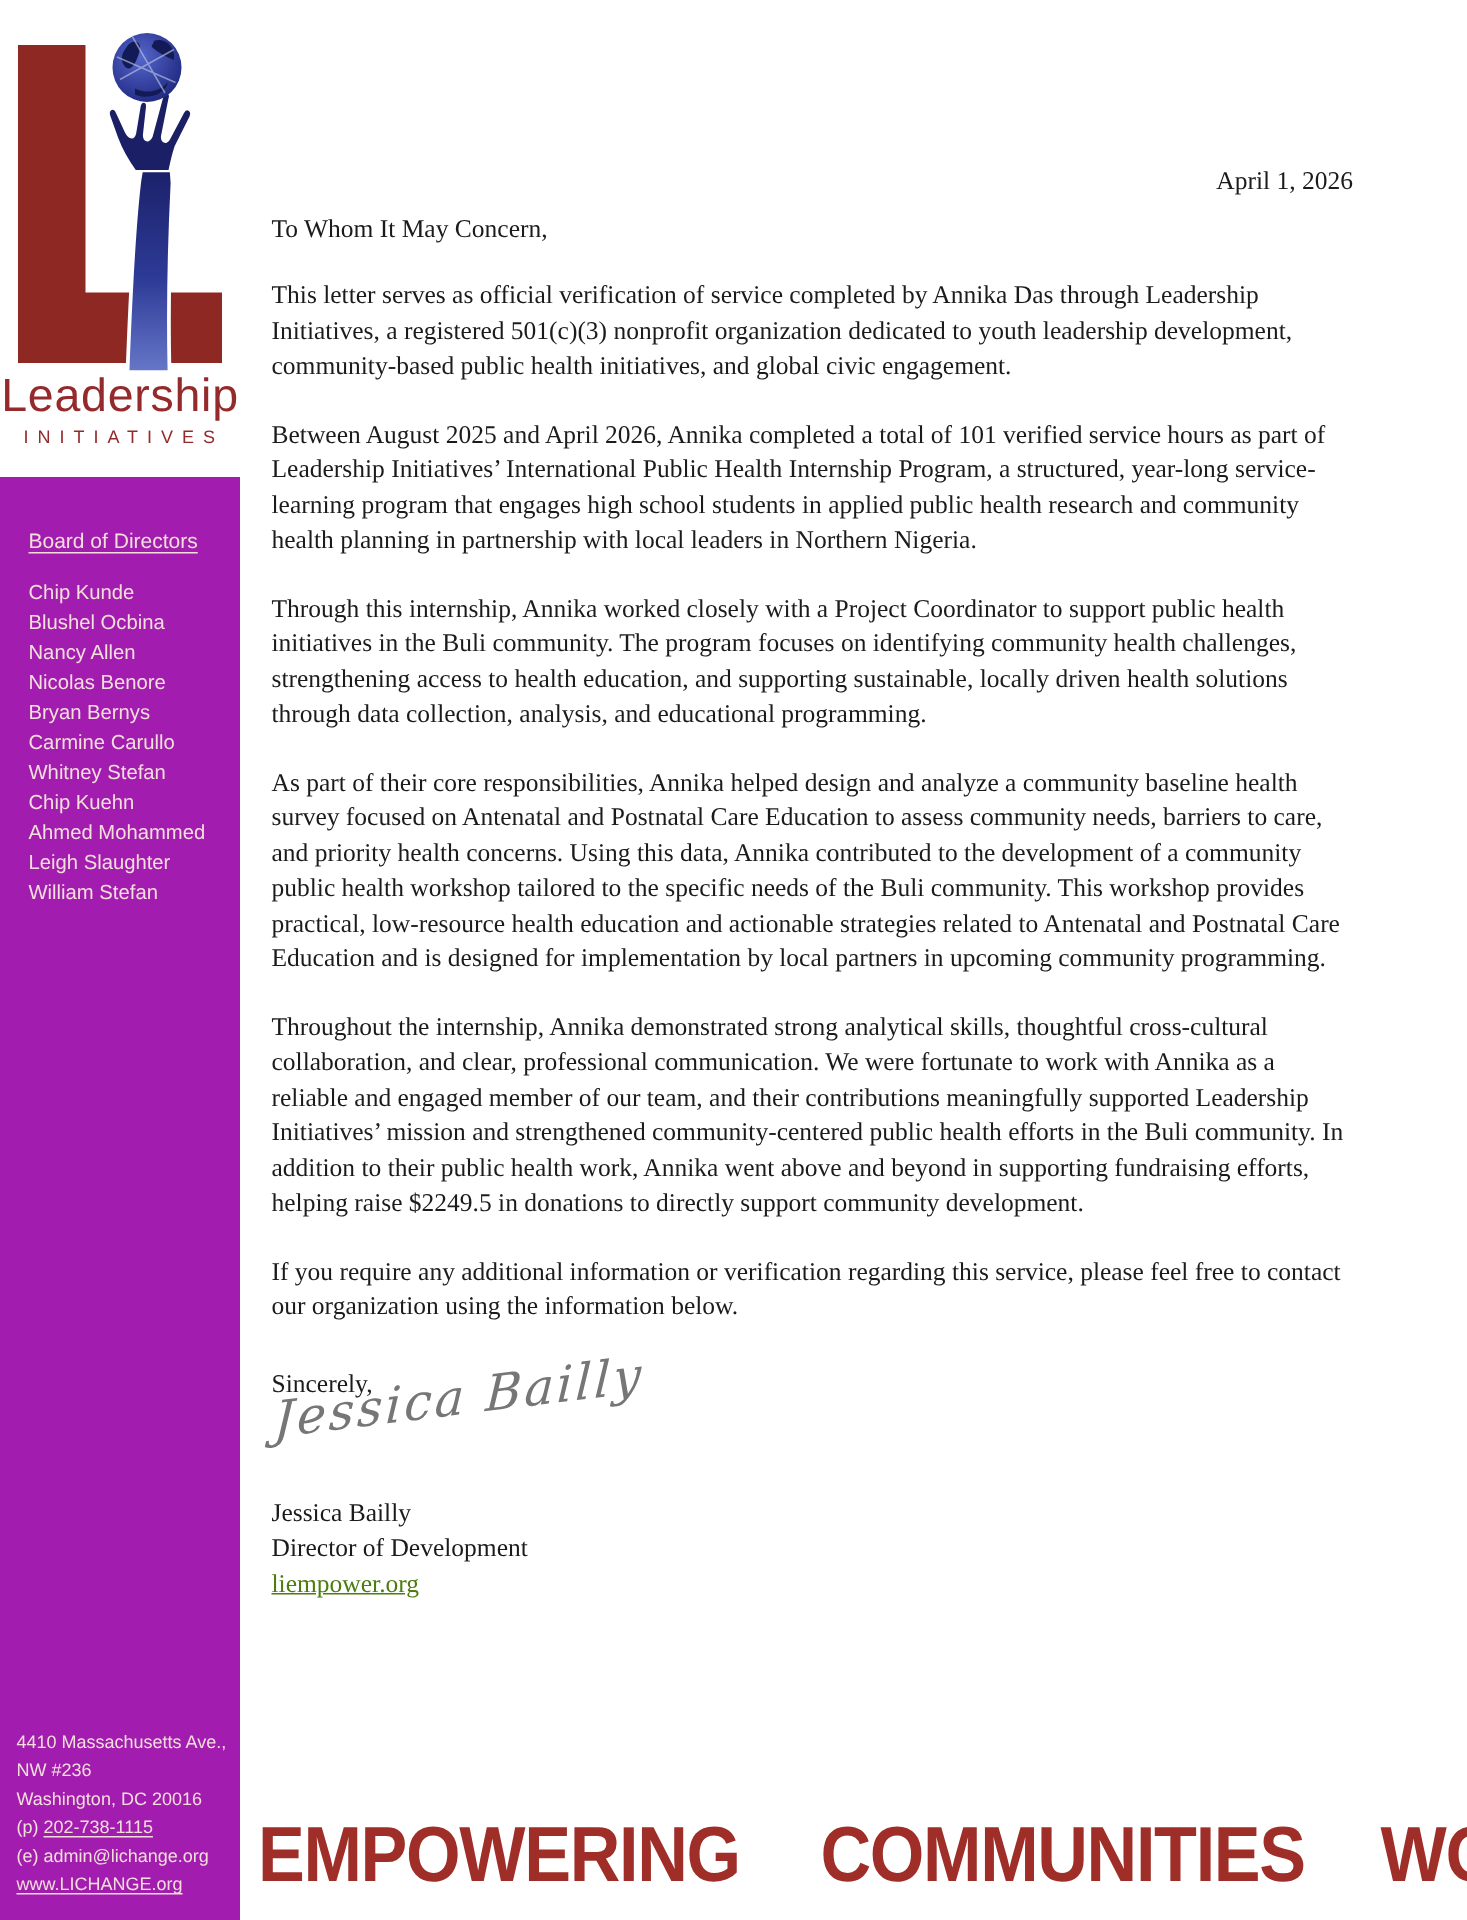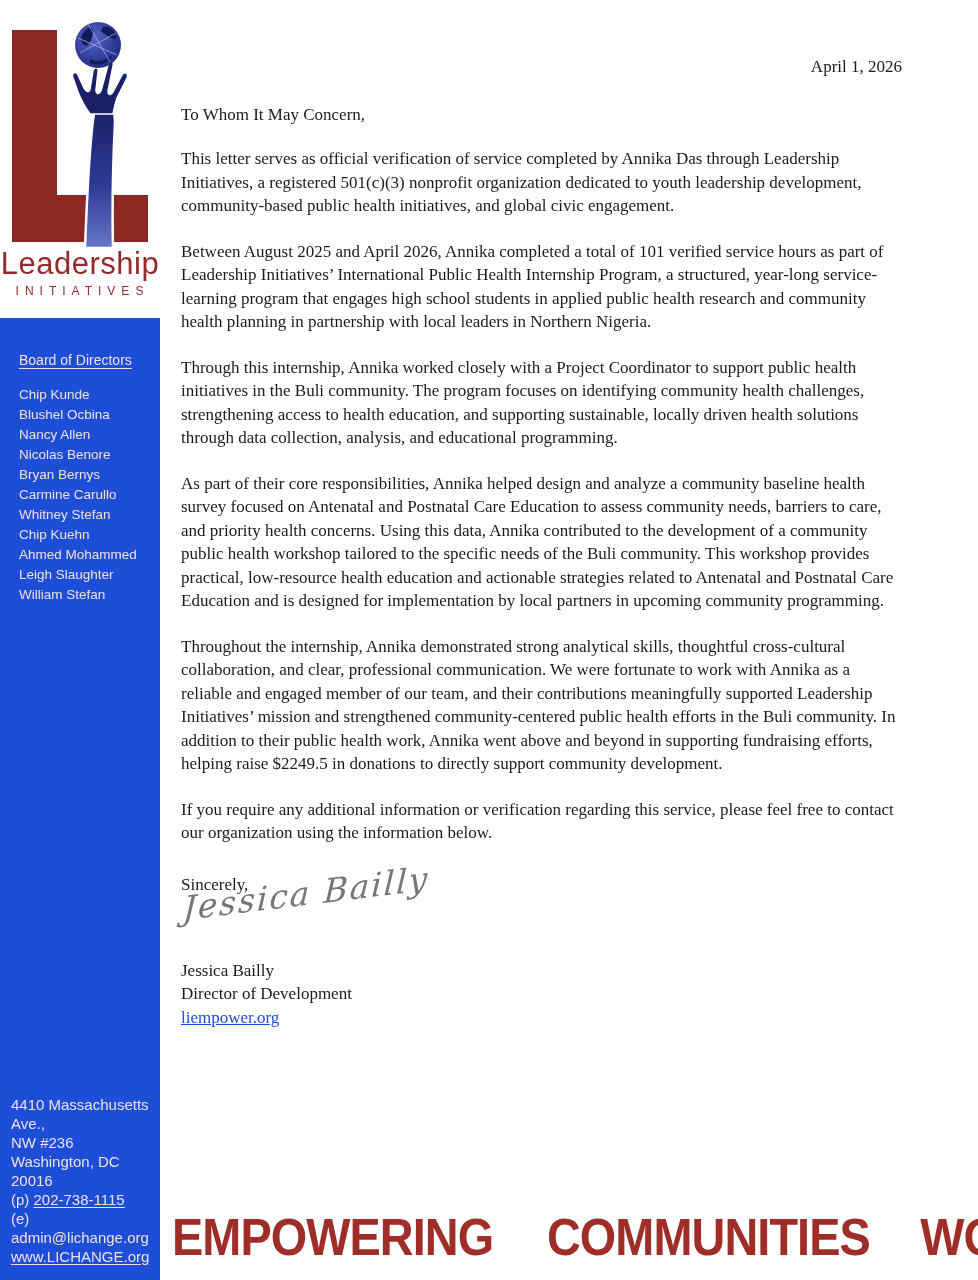--- a/index.html
+++ b/index.html
@@ -21,51 +21,51 @@
     color:#942a2c; font-size:31px; letter-spacing:0.5px;
     text-align:center; margin-top:-2px; font-weight:400;
   }
   .subwordmark {
     font-family:"Liberation Sans", sans-serif;
     color:#942a2c; font-size:12px; letter-spacing:6px;
     text-align:center; margin-top:2px; padding-left:5px;
   }
   .red-block {
     position:absolute; left:0; top:318px; width:160px; height:962px;
-    background:#1d4ed8; color:#f2dfda;
+    background:#a21caf; color:#f2dfda;
     font-family:"Liberation Sans", sans-serif;
   }
   .board { padding:34px 8px 0 19px; }
   .board-title {
     font-size:14px; text-decoration:underline; text-underline-offset:3px;
     margin-bottom:17px; font-weight:400;
   }
   .board-member { font-size:13.5px; line-height:20px; }
   .contact {
     position:absolute; left:11px; bottom:14px; right:4px;
-    font-size:15px; line-height:19px;
+    font-size:12px; line-height:19px;
   }
   .contact a, .contact .u { color:#f2dfda; text-decoration:underline; text-underline-offset:2px; }
 
   
   .main { position:absolute; left:181px; top:0; width:721px; }
-  .date { margin-top:57px; text-align:right; font-size:17px; }
-  .salutation { margin-top:28px; font-size:17px; }
+  .date { margin-top:111px; text-align:right; font-size:17px; }
+  .salutation { margin-top:12px; font-size:17px; }
   .para { margin-top:22px; font-size:17px; line-height:23.5px; }
   .closing { margin-top:30px; font-size:17px; }
   .signature-area { height:60px; position:relative; }
   .signature {
     position:absolute; left:2px; top:-6px;
     font-family:"DejaVu Serif", serif; font-style:italic;
     font-size:33px; color:#767676; letter-spacing:2px;
     transform:rotate(-7deg) skewX(-10deg); transform-origin:left center;
     white-space:nowrap;
   }
   .signer { font-size:17px; line-height:23.5px; margin-top:4px; }
-  .signer a { color:#1d4ed8; text-decoration:underline; }
+  .signer a { color:#4d7c0f; text-decoration:underline; }
 
   
   .banner {
     position:absolute; left:172px; right:16px; bottom:13px;
     display:flex; justify-content:space-between; align-items:flex-end;
     font-family:"Liberation Sans", sans-serif;
     font-weight:bold; font-size:52px; letter-spacing:-1px;
     color:#9e2e27; white-space:nowrap;
   }
   .banner .w { display:inline-block; transform:scaleX(0.9); }

